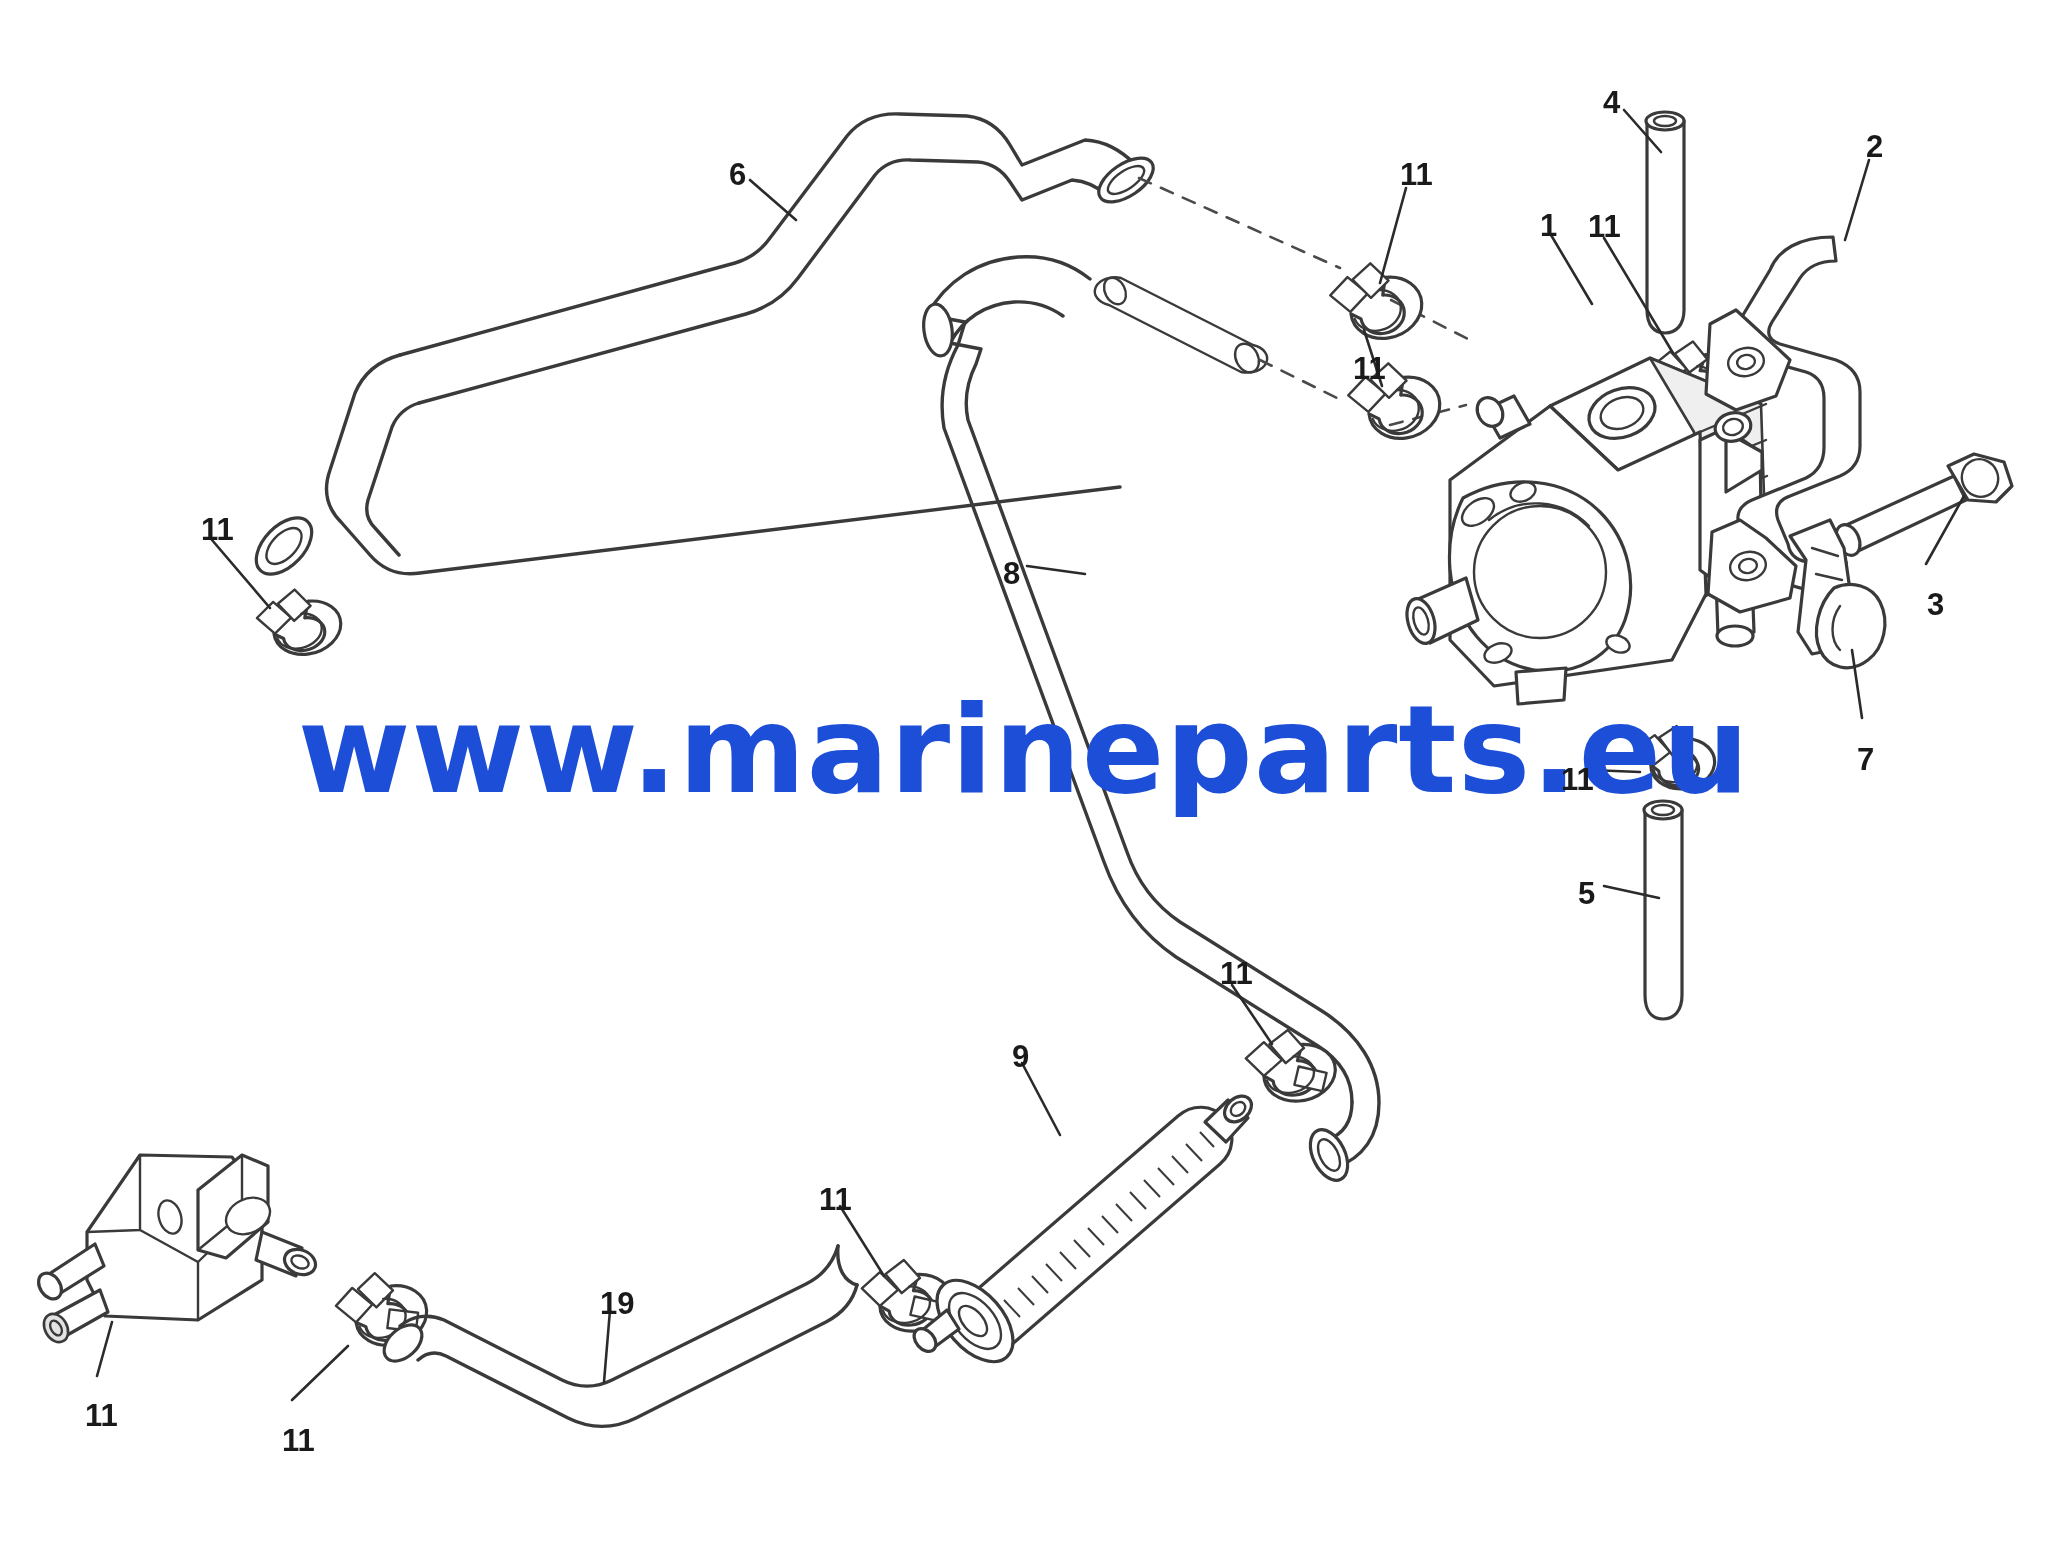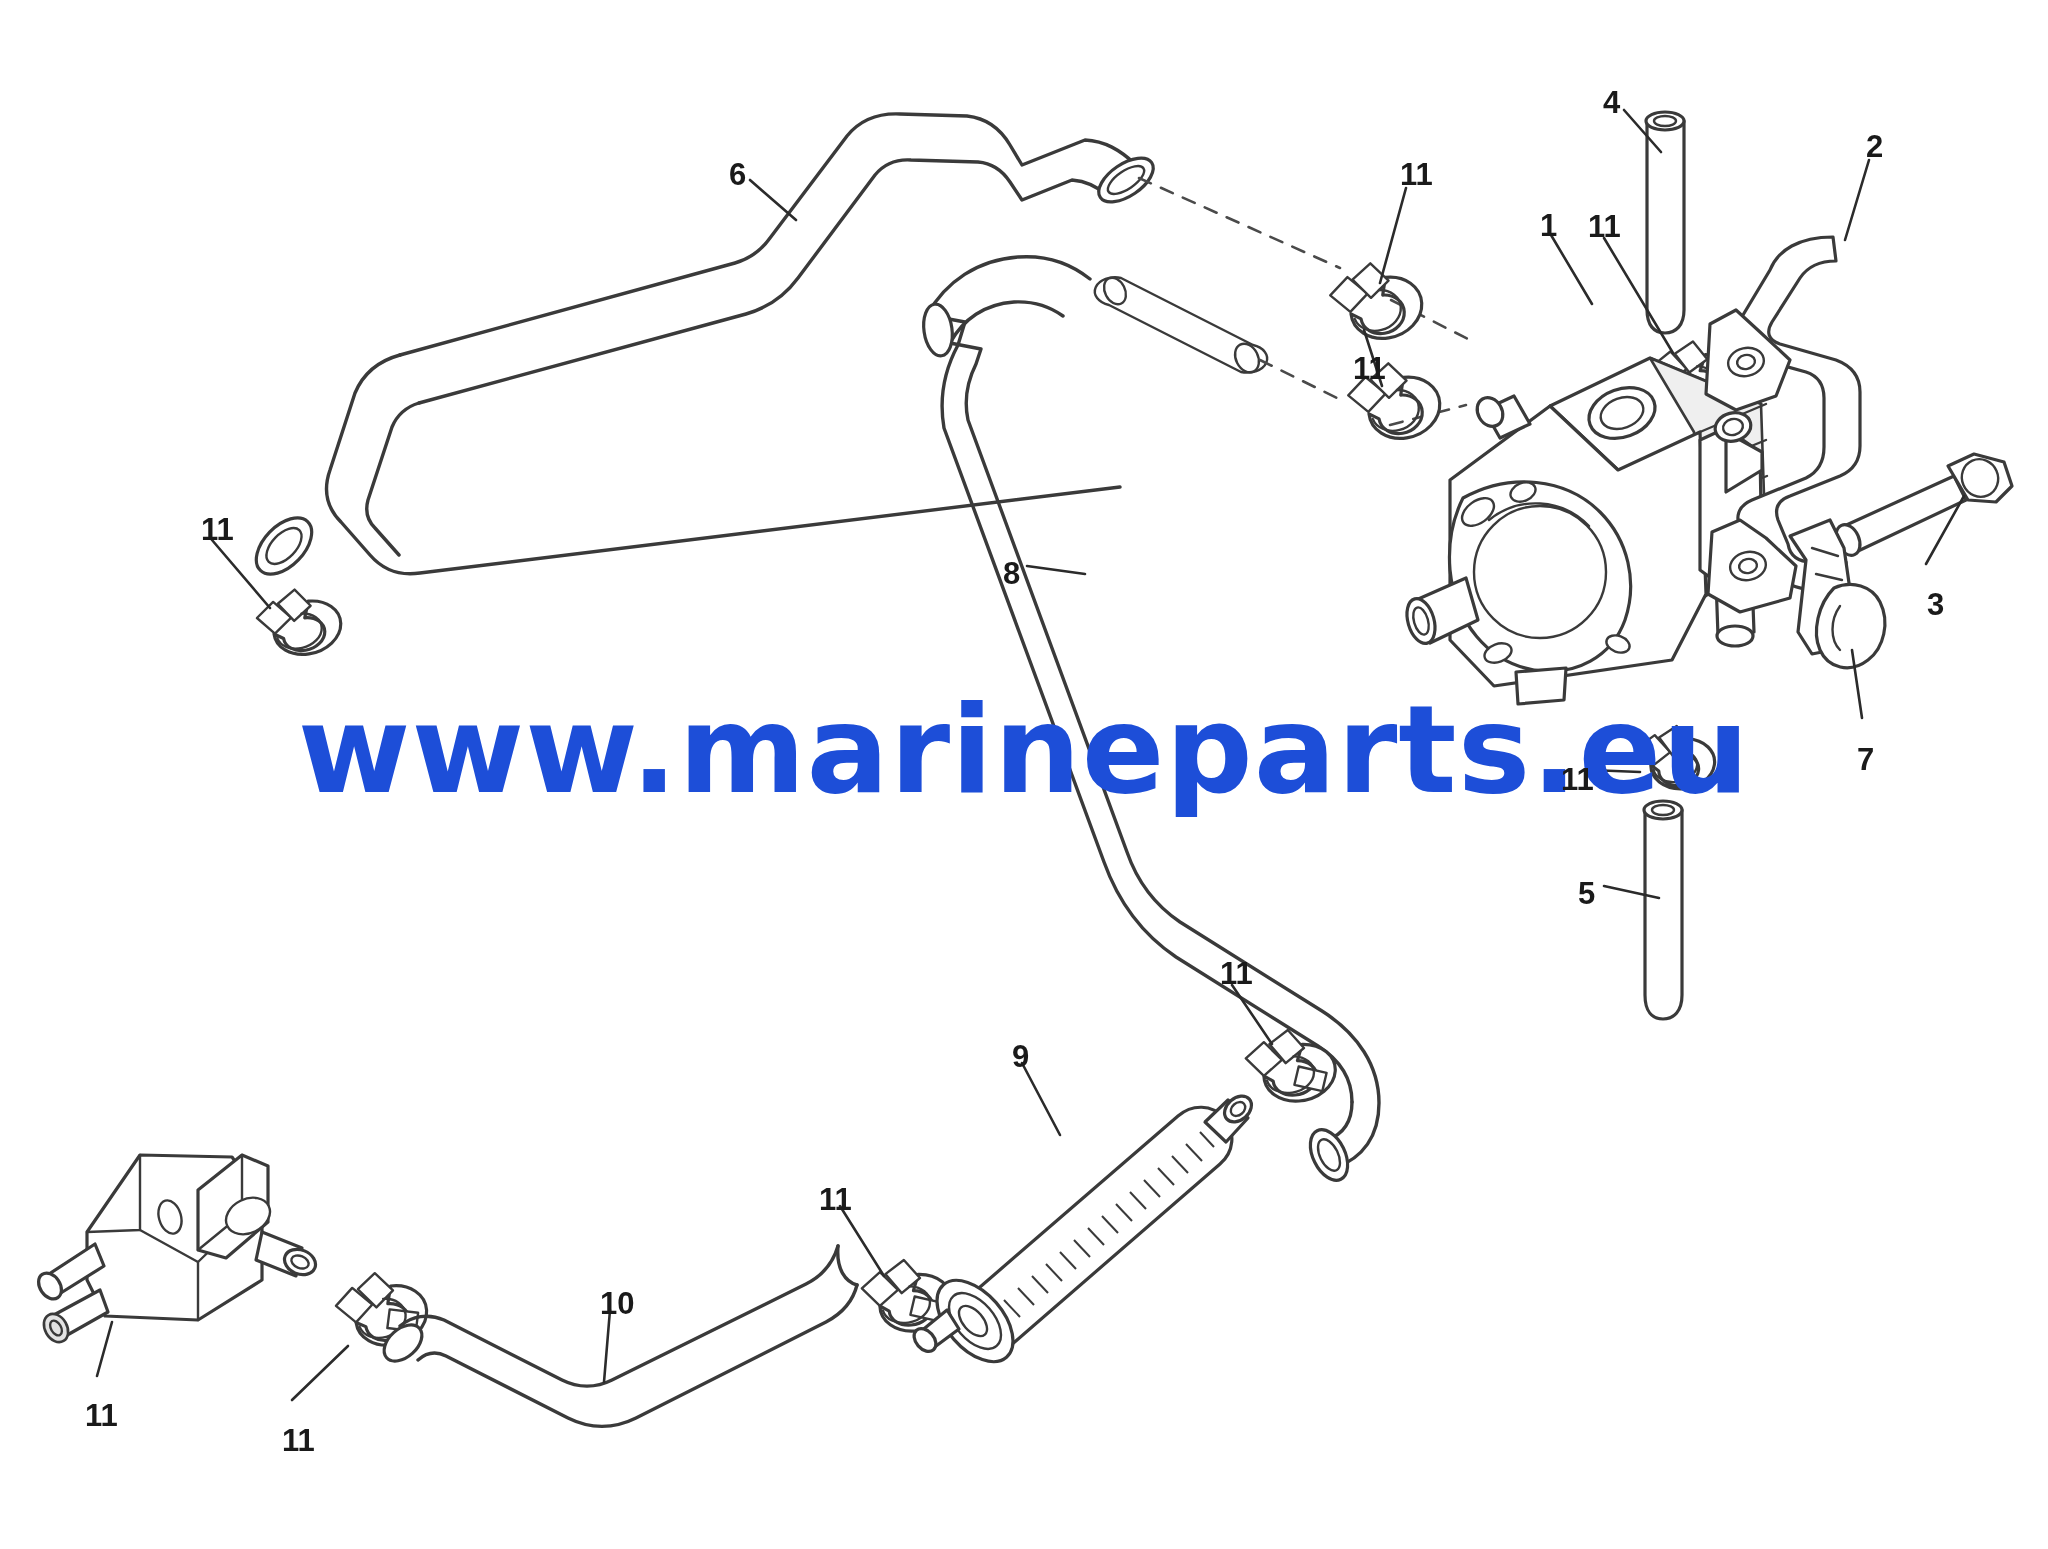--- a/index.html
+++ b/index.html
@@ -489,18 +489,18 @@
       <div class="callout" style="left: 1353px; top: 353px;">11</div>
       <div class="callout" style="left: 201px; top: 514px;">11</div>
       <div class="callout" style="left: 1003px; top: 558px;">8</div>
       <div class="callout" style="left: 1927px; top: 589px;">3</div>
       <div class="callout" style="left: 1857px; top: 744px;">7</div>
       <div class="callout" style="left: 1561px; top: 764px;">11</div>
       <div class="callout" style="left: 1578px; top: 878px;">5</div>
       <div class="callout" style="left: 1220px; top: 958px;">11</div>
       <div class="callout" style="left: 1012px; top: 1041px;">9</div>
       <div class="callout" style="left: 819px; top: 1184px;">11</div>
-      <div class="callout" style="left: 600px; top: 1288px;">10</div>
+      <div class="callout" style="left: 600px; top: 1288px;">19</div>
       <div class="callout" style="left: 85px; top: 1400px;">11</div>
       <div class="callout" style="left: 282px; top: 1425px;">11</div>
     </div>
 
 </div>
 
 </body></html>

